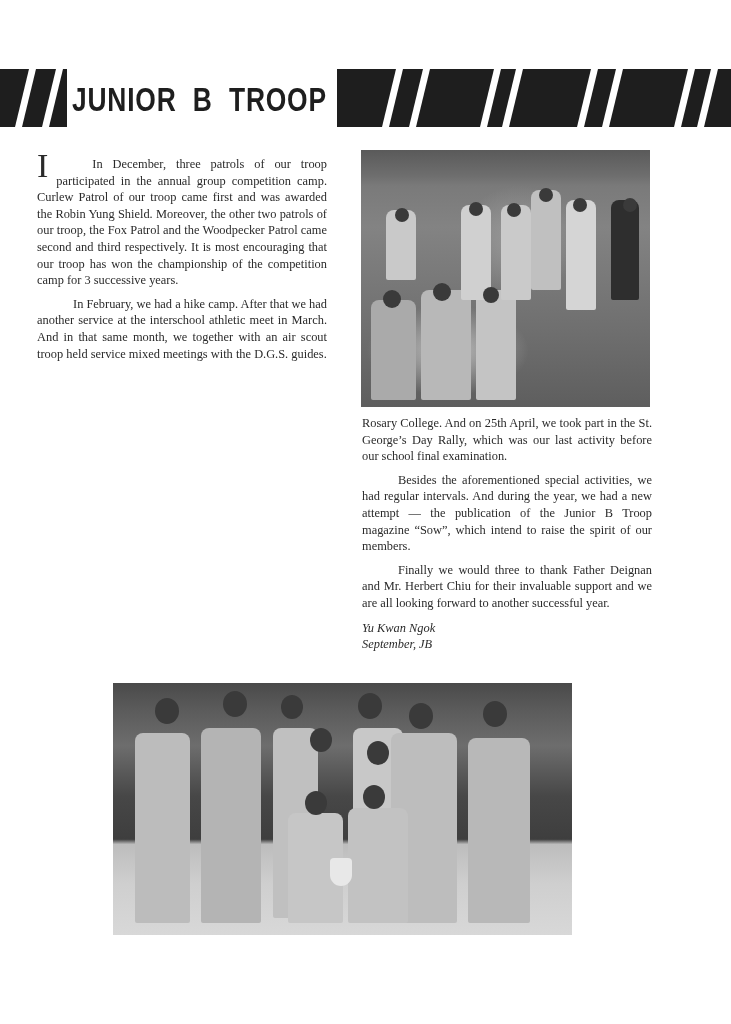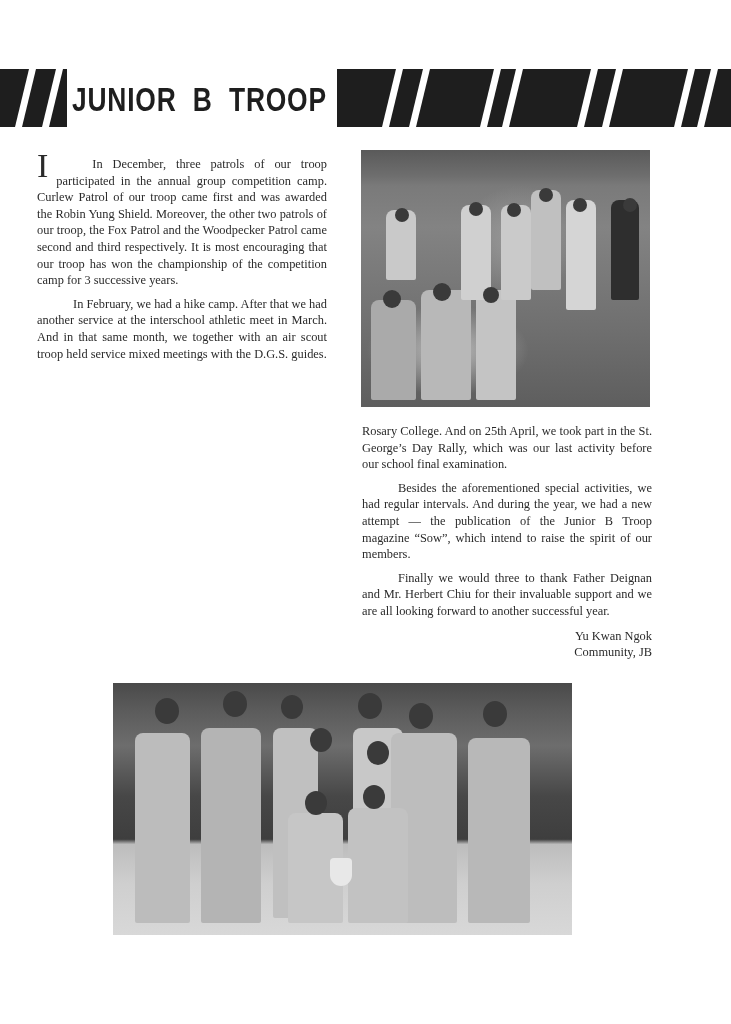--- a/index.html
+++ b/index.html
@@ -12,23 +12,23 @@
   .title { position:absolute; left:72px; top:80px; height:40px;
            font-family:"Liberation Sans","DejaVu Sans",sans-serif; font-weight:bold;
            font-size:33px; letter-spacing:1px; color:#1e1e1e; line-height:40px;
            transform:scaleX(0.80); transform-origin:left center; white-space:pre; }
 
   
   .col { position:absolute; font-size:12.4px; line-height:16.6px; text-align:justify; }
   .col p { margin:0 0 7px 0; text-indent:36px; }
   .col p.first { text-indent:0; }
   .left-col { left:37px; top:149px; width:290px; }
-  .right-col { left:362px; top:415px; width:290px;margin-top:8px; }
+  .right-col { left:362px; top:415px; width:290px; }
   .dropcap { float:left; font-size:34px; line-height:30px; margin:2px 8px 0 0; color:#2a2a2a; }
-  .signature { text-align:right; margin-top:8px; line-height:16.6px; }
+  .signature { text-align:left; font-style:italic; margin-top:8px; line-height:16.6px; }
   .signature div { display:block; }
 
   
   .photo { position:absolute; overflow:hidden; }
   .photo-top { left:361px; top:150px; width:289px; height:257px;
     background:
       radial-gradient(ellipse 40% 25% at 30% 78%, #bdbdbd 0%, rgba(189,189,189,0) 70%),
       radial-gradient(ellipse 30% 30% at 55% 35%, #9a9a9a 0%, rgba(154,154,154,0) 70%),
       linear-gradient(180deg, #5a5a5a 0%, #6e6e6e 10%, #7a7a7a 14%, #838383 30%, #6f6f6f 70%, #5e5e5e 100%); }
   .photo-bottom { left:113px; top:683px; width:459px; height:252px;
@@ -86,21 +86,21 @@
   <div class="head" style="left:72px;top:133px;width:18px;height:18px;"></div>
   <div class="head" style="left:122px;top:137px;width:16px;height:16px;"></div>
 </div>
 
 <div class="col right-col">
   <p class="first">Rosary College. And on 25th April, we took part in the St. George’s Day Rally, which was our last activity before our school final examination.</p>
   <p>Besides the aforementioned special activities, we had regular intervals. And during the year, we had a new attempt — the publication of the Junior B Troop magazine “Sow”, which intend to raise the spirit of our members.</p>
   <p>Finally we would three to thank Father Deignan and Mr. Herbert Chiu for their invaluable support and we are all looking forward to another successful year.</p>
   <div class="signature">
     <div>Yu Kwan Ngok</div>
-    <div>Community, JB</div>
+    <div>September, JB</div>
   </div>
 </div>
 
 <div class="photo photo-bottom">
   <div class="figure" style="left:22px;top:50px;width:55px;height:190px;background:#bcbcbc;"></div>
   <div class="figure" style="left:88px;top:45px;width:60px;height:195px;background:#b4b4b4;"></div>
   <div class="figure" style="left:160px;top:45px;width:45px;height:190px;background:#c0c0c0;"></div>
   <div class="figure" style="left:240px;top:45px;width:50px;height:100px;background:#c8c8c8;"></div>
   <div class="figure" style="left:278px;top:50px;width:66px;height:190px;background:#bdbdbd;"></div>
   <div class="figure" style="left:355px;top:55px;width:62px;height:185px;background:#b8b8b8;"></div>

